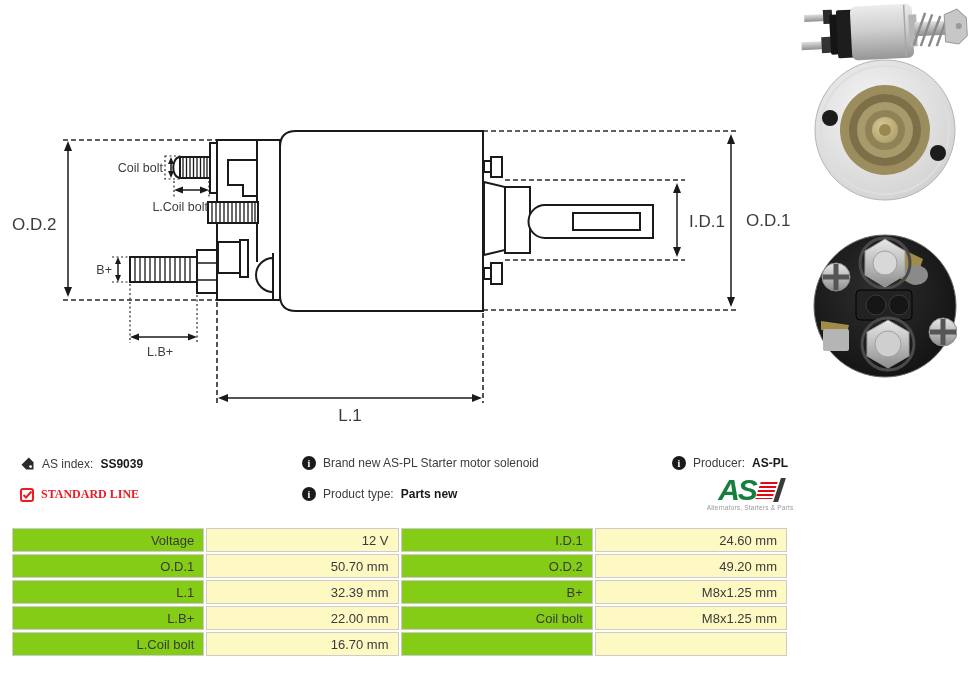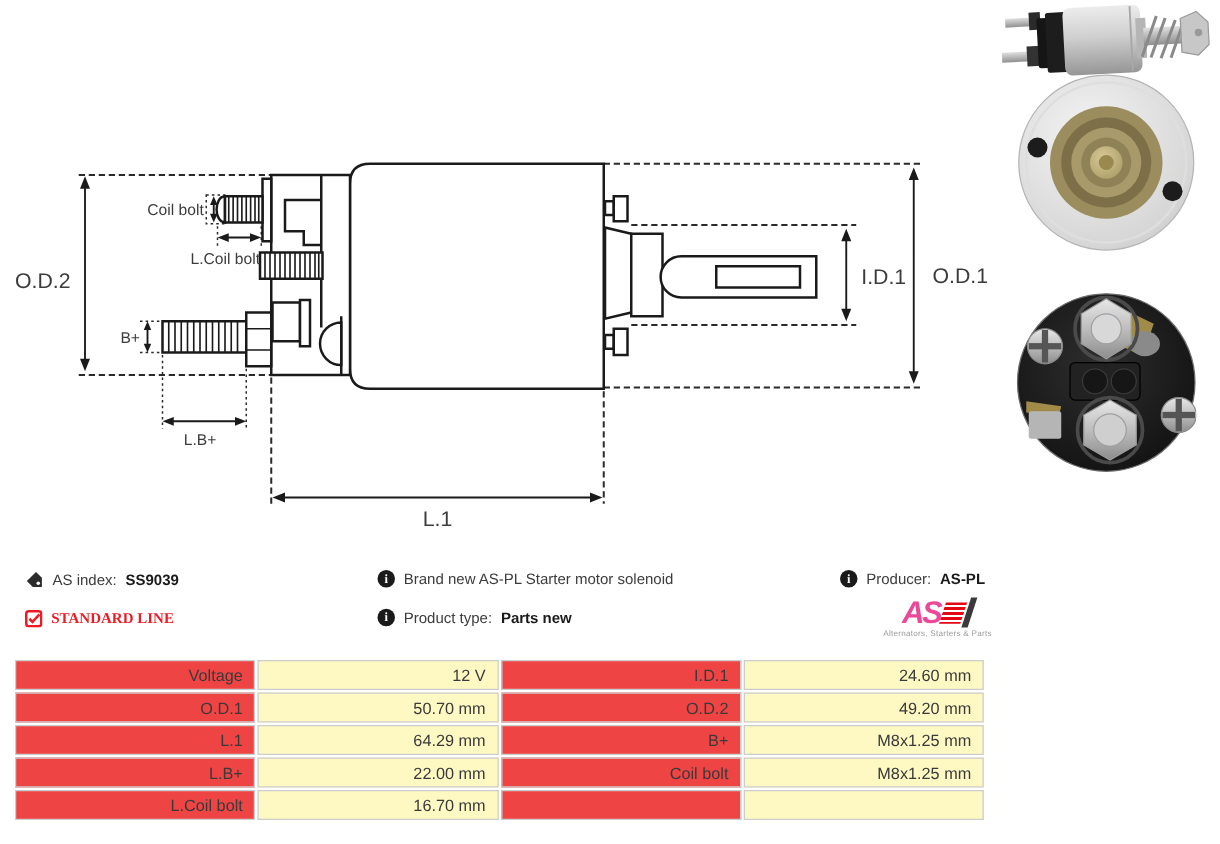--- a/index.html
+++ b/index.html
@@ -25,29 +25,29 @@
   
   .info-item{position:absolute;display:flex;align-items:center;gap:7px;font-size:12px;color:#3c3c3c;white-space:nowrap;}
   .info-item b{color:#1a1a1a;font-weight:700;}
   .red-bold{color:#ed1c24;font-weight:700;}
   .info-icon{display:inline-flex;align-items:center;justify-content:center;width:14px;height:14px;border-radius:50%;background:#1a1a1a;color:#fff;flex:0 0 auto;}
   .info-icon::before{content:"i";font-size:10px;font-weight:700;font-family:"Liberation Serif",serif;}
 
   
   .as-logo{position:absolute;left:702px;top:477px;width:96px;text-align:center;}
   .as-logo-row{display:flex;align-items:center;justify-content:center;height:26px;}
-  .as-logo-text{font-size:25px;font-weight:700;font-style:italic;color:#ec4899;letter-spacing:-2px;line-height:1;}
+  .as-logo-text{font-size:30px;font-weight:700;font-style:italic;color:#15803d;letter-spacing:-2px;line-height:1;}
   .as-logo-stripes{width:17px;height:17px;margin-left:2px;transform:skewX(-18deg);background:repeating-linear-gradient(180deg,#e30613 0 2px,#fff 2px 4px);}
   .as-logo-slash{width:5px;height:24px;margin-left:2px;transform:skewX(-18deg);background:#3a3a3a;}
   .as-logo-caption{font-size:6.5px;color:#9a9a9a;margin-top:1px;letter-spacing:.2px;}
 
   
   .specs{position:absolute;left:10px;top:526px;width:779px;border-collapse:separate;border-spacing:2px;table-layout:fixed;}
   .specs td{height:22px;font-size:13px;color:#3a3a3a;text-align:right;padding:0 9px 0 0;border:1px solid #ccc;overflow:hidden;}
-  .specs td.label{background:#ef4444;}
+  .specs td.label{background:#84cc16;}
   .specs td.value{background:#fef9c3;}
 </style>
 </head>
 <body>
 
 <div class="page">
 
   <svg class="diagram-svg" width="800" height="345" viewBox="0 100 800 345" xmlns="http://www.w3.org/2000/svg">
 
     <line class="dash" x1="63" y1="140" x2="216" y2="140"></line>
@@ -289,21 +289,21 @@
           <td class="value">24.60 mm</td>
         </tr>
         <tr>
           <td class="label">O.D.1</td>
           <td class="value">50.70 mm</td>
           <td class="label">O.D.2</td>
           <td class="value">49.20 mm</td>
         </tr>
         <tr>
           <td class="label">L.1</td>
-          <td class="value">64.29 mm</td>
+          <td class="value">32.39 mm</td>
           <td class="label">B+</td>
           <td class="value">M8x1.25 mm</td>
         </tr>
         <tr>
           <td class="label">L.B+</td>
           <td class="value">22.00 mm</td>
           <td class="label">Coil bolt</td>
           <td class="value">M8x1.25 mm</td>
         </tr>
         <tr>

